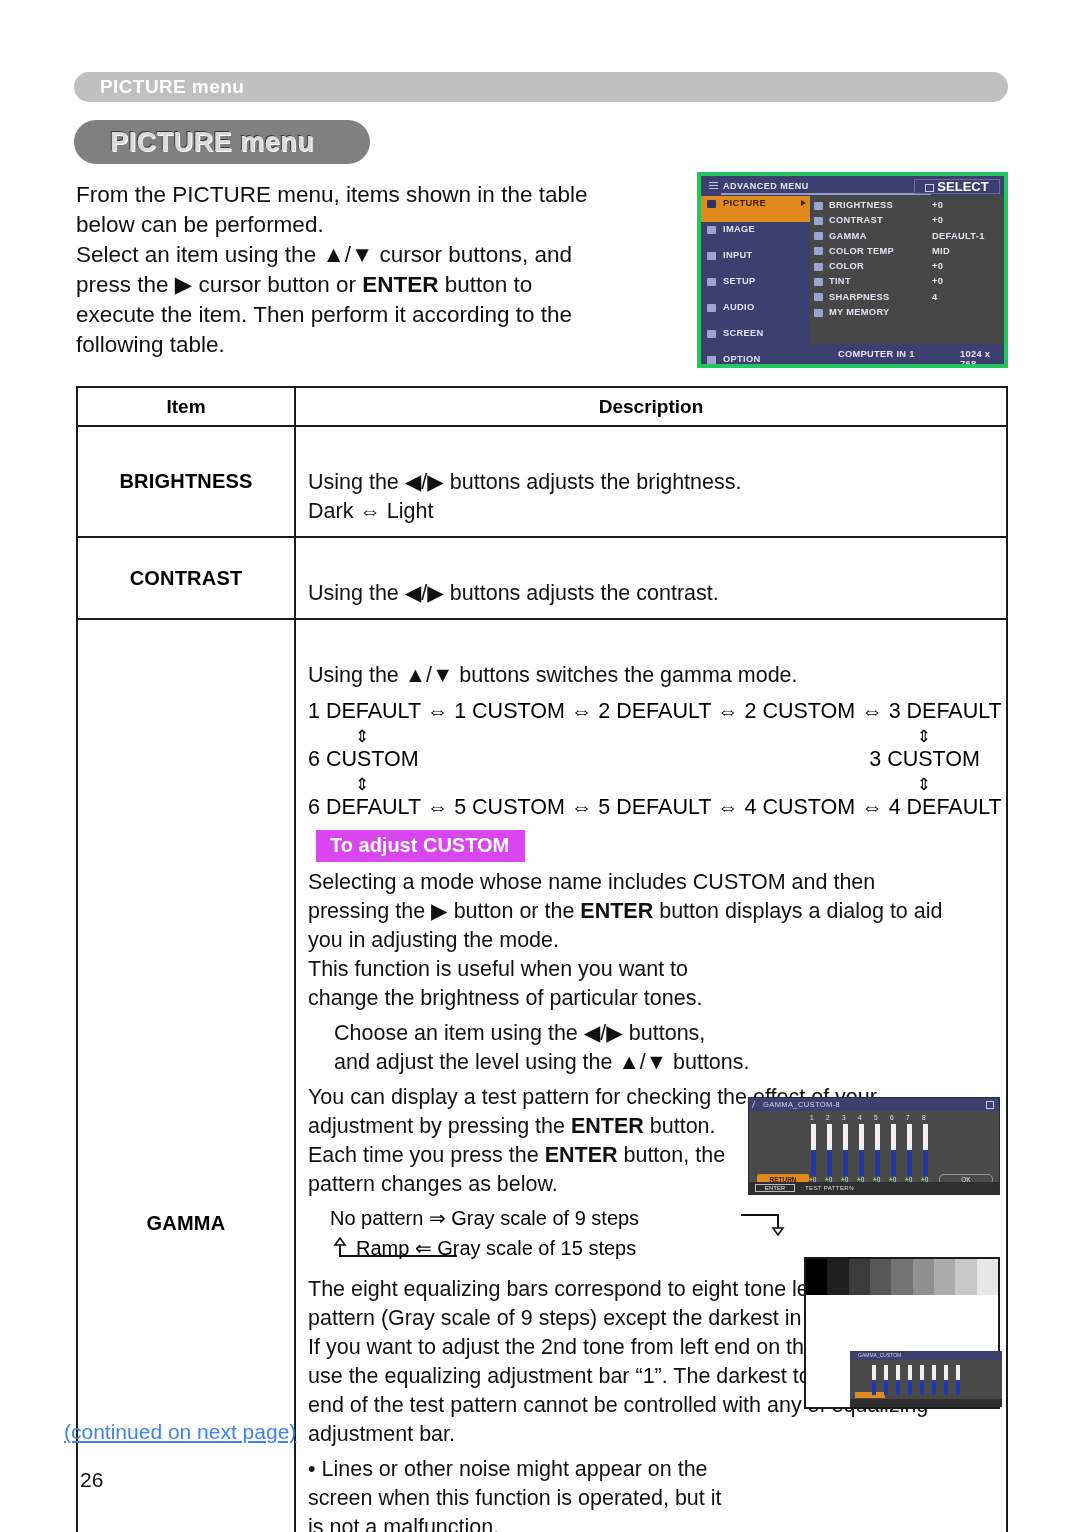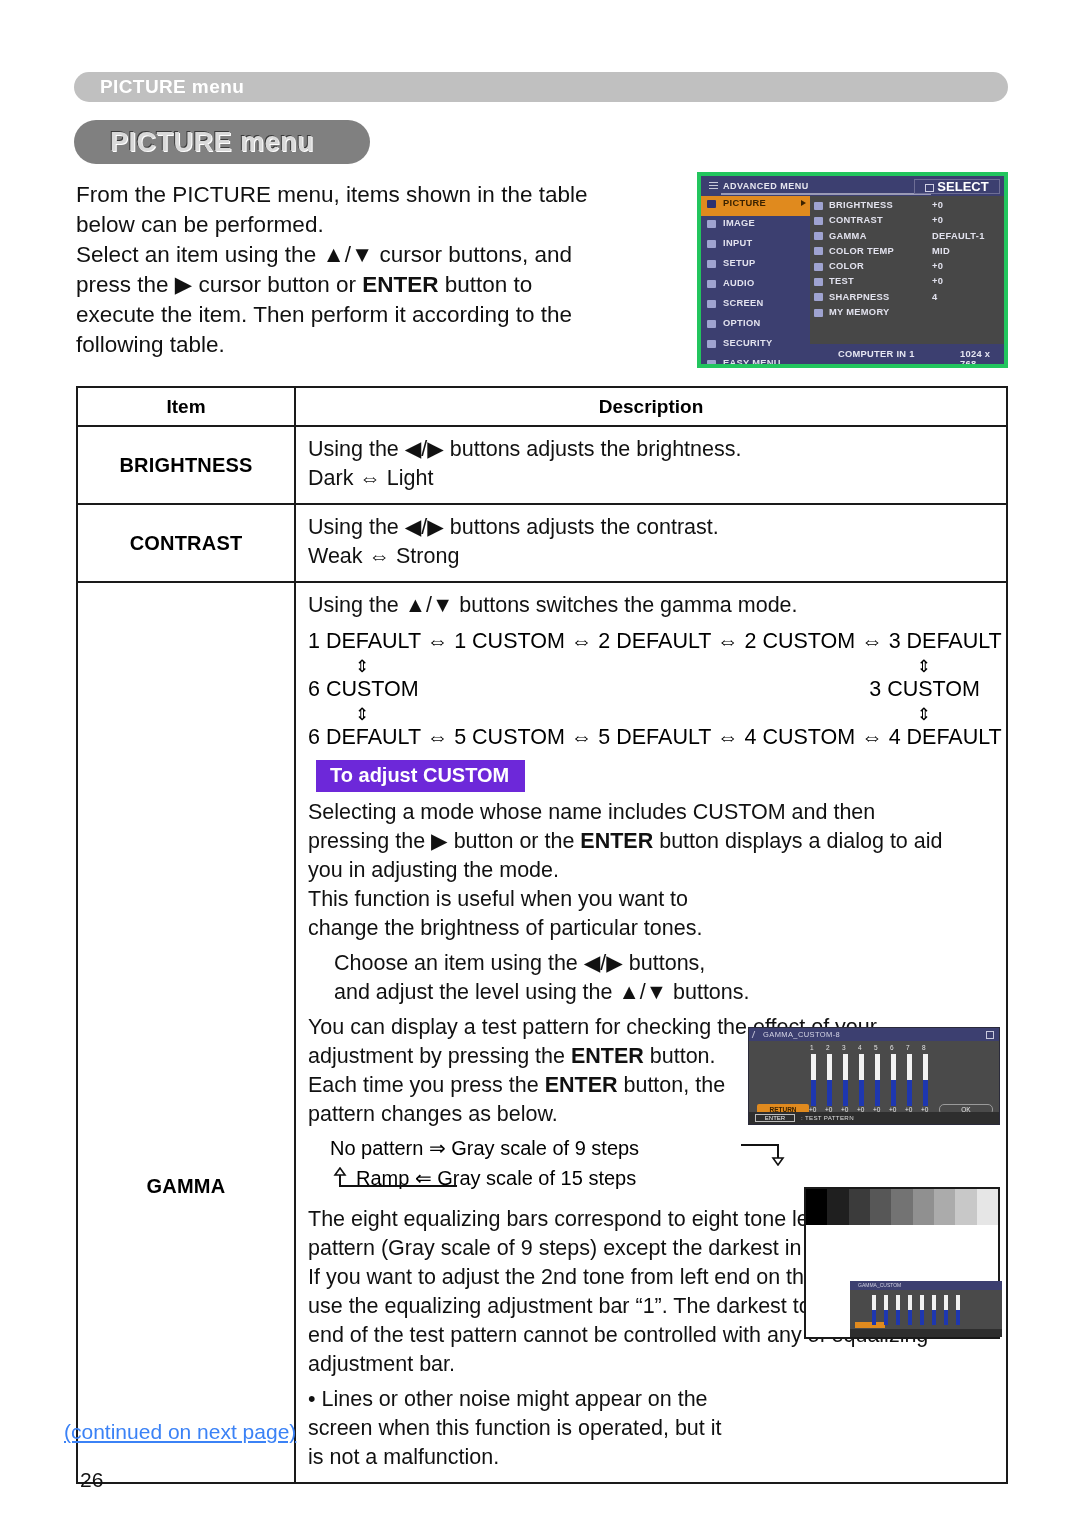--- a/index.html
+++ b/index.html
@@ -63,21 +63,21 @@
     font-size:13px; font-weight:bold; text-align:center; line-height:14px;
   }
   .osd-select .selbox{
     display:inline-block;width:9px;height:8px;border:1px solid #cfcfe4;
     vertical-align:-1px;margin-right:3px;position:relative;}
   .osd-left {
     position:absolute; left:0; top:20px; width:109px; bottom:0;
     background:#3c3f70;
   }
   .osd-left .row {
-    position:relative; height:20px; color:#e2e2ee; font-size:9.3px;
+    position:relative; height:26px; color:#e2e2ee; font-size:9.3px;
     font-weight:bold; padding-left:22px; line-height:15.3px; letter-spacing:.3px;
     white-space:nowrap;
   }
   .osd-left .row.sel { background:#e08a1e; color:#3a2200; }
   .osd-left .row .ic {
     position:absolute; left:6px; top:3.5px; width:9px; height:8px;
     background:#9fa3d0; border-radius:1px;
   }
   .osd-left .row.sel .ic { background:#2c3170; }
   .osd-left .row .arrow {
@@ -111,38 +111,38 @@
   .tbl .hrow .ht {
     text-align:center; font-size:19px; font-weight:bold; line-height:37px;
   }
   .trow { display:flex; border-bottom:2px solid #1a1a1a; }
   .trow:last-child { border-bottom:none; }
   .trow .c1 {
     width:218px; border-right:2px solid #1a1a1a;
     display:flex; align-items:center; justify-content:center;
     font-size:20px; font-weight:bold; letter-spacing:.2px;
   }
-  .trow .c2 { flex:1; padding:8px 2px 10px 12px; position:relative; }
+  .trow .c2 { flex:1; padding:8px 2px 10px 12px; position:relative;margin-top:33px; }
   .desc { font-size:21.5px; line-height:29px; color:#111; }
   .desc .ind { padding-left:26px; }
   .desc b { font-weight:bold; }
 
   
   .gseq { font-size:21.5px; line-height:26px; margin-top:8px; position:relative; width:672px;text-align:right;}
   .gseq .line { white-space:nowrap; }
   .gseq .mid { position:relative; height:26px; }
   .gseq .mid .left { position:absolute; left:0; }
   .gseq .mid .right { position:absolute; right:0; }
   .gseq .ud { height:22px; position:relative; font-size:17px; }
   .gseq .ud .l { position:absolute; left:47px; }
   .gseq .ud .r { position:absolute; right:49px; }
 
   
   .custom-banner {
-    display:inline-block; background:#6d28d9; color:#ffffff;
+    display:inline-block; background:#d946ef; color:#ffffff;
     font-size:20px; font-weight:bold; padding:4px 16px 5px 14px;
     margin:10px 0 6px 8px;
   }
 
   
   .gdlg {
     position:absolute; right:6px; top:444px; width:252px; height:98px;
     background:#4a4a4a; border:1px solid #2a2a3a;
   }
   .gdlg .bar { position:absolute; left:0; top:0; width:100%; height:13px; background:#3c3f70;}
@@ -265,21 +265,21 @@
         <span class="lbl">COLOR TEMP</span>
         <span class="val">MID</span>
       </div>
       <div class="r">
         <span class="ic"></span>
         <span class="lbl">COLOR</span>
         <span class="val">+0</span>
       </div>
       <div class="r">
         <span class="ic"></span>
-        <span class="lbl">TEST</span>
+        <span class="lbl">TINT</span>
         <span class="val">+0</span>
       </div>
       <div class="r">
         <span class="ic"></span>
         <span class="lbl">SHARPNESS</span>
         <span class="val">4</span>
       </div>
       <div class="r">
         <span class="ic"></span>
         <span class="lbl">MY MEMORY</span>
@@ -308,21 +308,20 @@
     <div class="c2">
       <div class="desc"><span>Using the </span><span>◀/▶</span><span> buttons adjusts the brightness.</span></div>
       <div class="desc ind">Dark ⇔ Light</div>
     </div>
   </div>
 
   <div class="trow">
     <div class="c1">CONTRAST</div>
     <div class="c2">
       <div class="desc"><span>Using the </span><span>◀/▶</span><span> buttons adjusts the contrast.</span></div>
-      <div class="desc ind">Weak ⇔ Strong</div>
     </div>
   </div>
 
   <div class="trow" style="min-height:852px;">
     <div class="c1" style="align-items:flex-start; padding-top:592px;">
       <span>GAMMA</span>
     </div>
     <div class="c2">
 
       <div class="desc"><span>Using the </span><span>▲/▼</span><span> buttons switches the gamma mode.</span></div>

